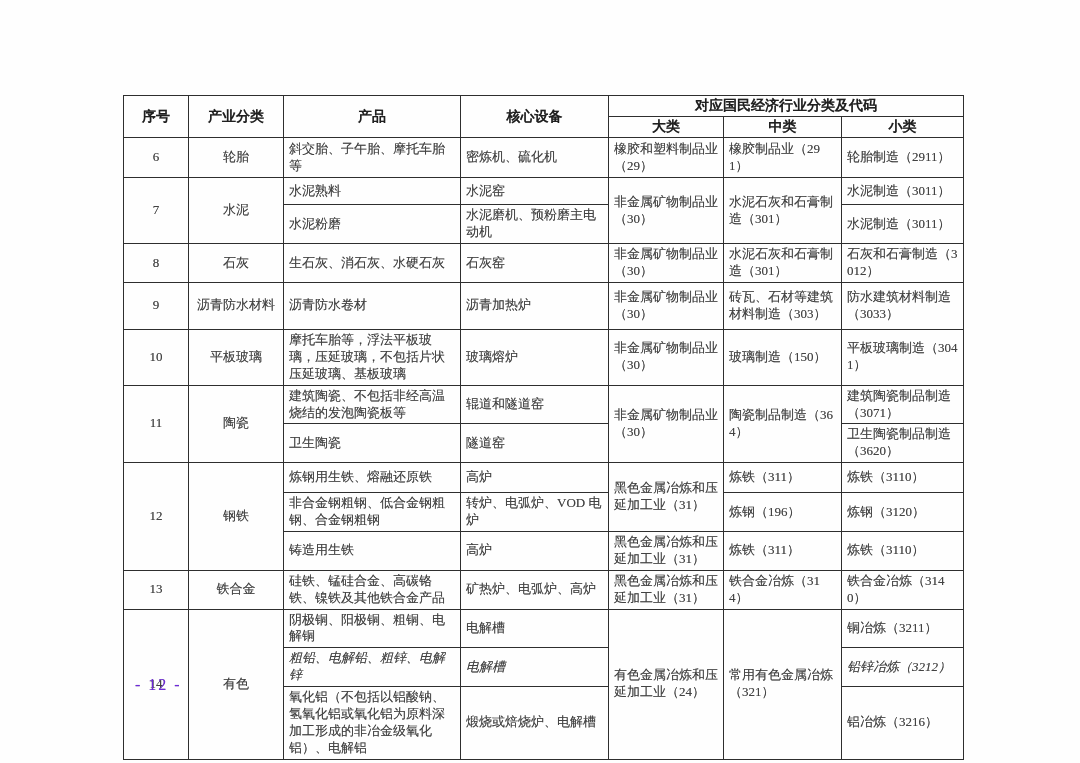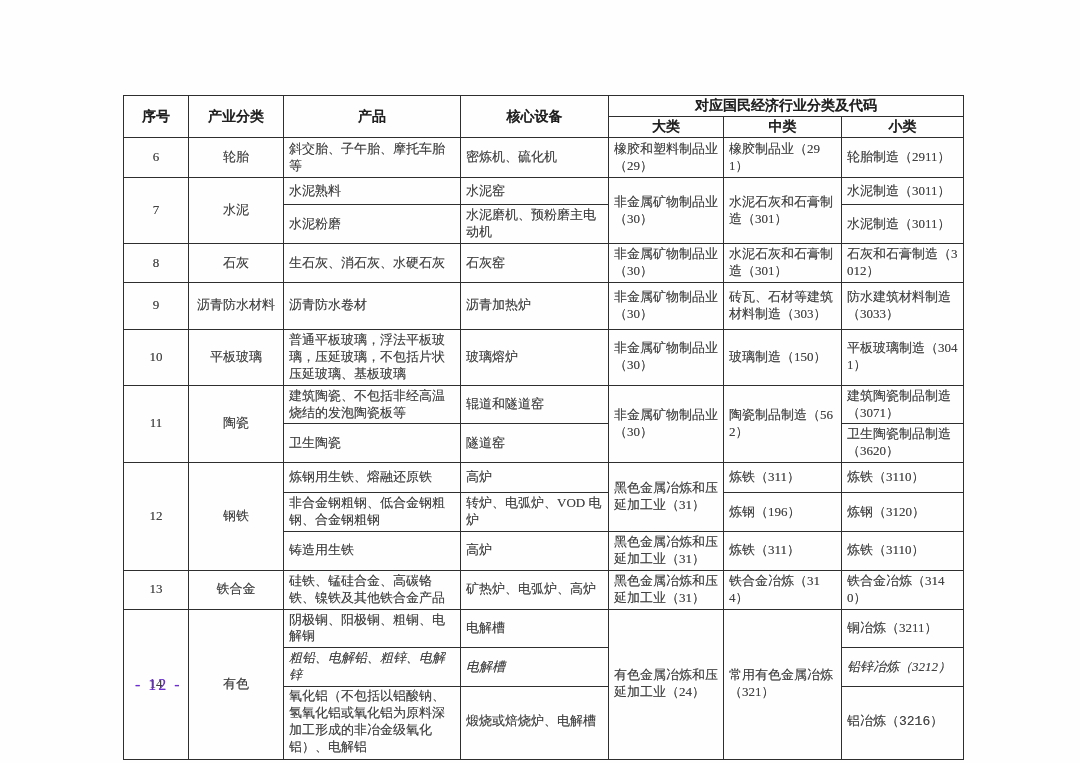--- a/index.html
+++ b/index.html
@@ -45,21 +45,21 @@
   tr.r-h40 { height: 40px; }
   tr.r-h27 { height: 27px; }
   tr.r-h33 { height: 33px; }
   tr.r-h47 { height: 47px; }
   tr.r-h55 { height: 55px; }
   tr.r-h36 { height: 36px; }
   tr.r-h30 { height: 30px; }
   tr.r-h34 { height: 34px; }
   tr.r-h24 { height: 24px; }
   tr.r-h23 { height: 23px; font-style: italic; }
-  tr.r-h50 { height: 50px; font-family: Liberation Mono, monospace; }
+  tr.r-h50 { height: 50px; }
   .page-number {
     position: absolute;
     left: 135px; top: 676px;
     font-size: 16px;
     letter-spacing: 2px;
     color: #6d28d9;
   }
   
   .doc-table, .page-number {
     text-shadow: 0 0 0.5px rgba(70,70,70,0.55);
@@ -137,34 +137,34 @@
         <td class="c-prod">沥青防水卷材</td>
         <td class="c-eq">沥青加热炉</td>
         <td class="c-major">非金属矿物制品业（30）</td>
         <td class="c-middle">砖瓦、石材等建筑材料制造（303）</td>
         <td class="c-minor">防水建筑材料制造（3033）</td>
       </tr>
 
       <tr class="r-h55">
         <td class="c-no">10</td>
         <td class="c-ind">平板玻璃</td>
-        <td class="c-prod">普通平板玻璃，浮法平板玻璃，压延玻璃，不包括片状压延玻璃、基板玻璃</td>
+        <td class="c-prod">摩托车胎等，浮法平板玻璃，压延玻璃，不包括片状压延玻璃、基板玻璃</td>
         <td class="c-eq">玻璃熔炉</td>
         <td class="c-major">非金属矿物制品业（30）</td>
         <td class="c-middle">玻璃制造（150）</td>
         <td class="c-minor">平板玻璃制造（3041）</td>
       </tr>
 
       <tr class="r-h36">
         <td class="c-no" rowspan="2">11</td>
         <td class="c-ind" rowspan="2">陶瓷</td>
         <td class="c-prod">建筑陶瓷、不包括非经高温烧结的发泡陶瓷板等</td>
         <td class="c-eq">辊道和隧道窑</td>
         <td class="c-major" rowspan="2">非金属矿物制品业（30）</td>
-        <td class="c-middle" rowspan="2">陶瓷制品制造（562）</td>
+        <td class="c-middle" rowspan="2">陶瓷制品制造（364）</td>
         <td class="c-minor">建筑陶瓷制品制造（3071）</td>
       </tr>
       <tr class="r-h30">
         <td class="c-prod">卫生陶瓷</td>
         <td class="c-eq">隧道窑</td>
         <td class="c-minor">卫生陶瓷制品制造（3620）</td>
       </tr>
 
       <tr class="r-h30">
         <td class="c-no" rowspan="3">12</td>

